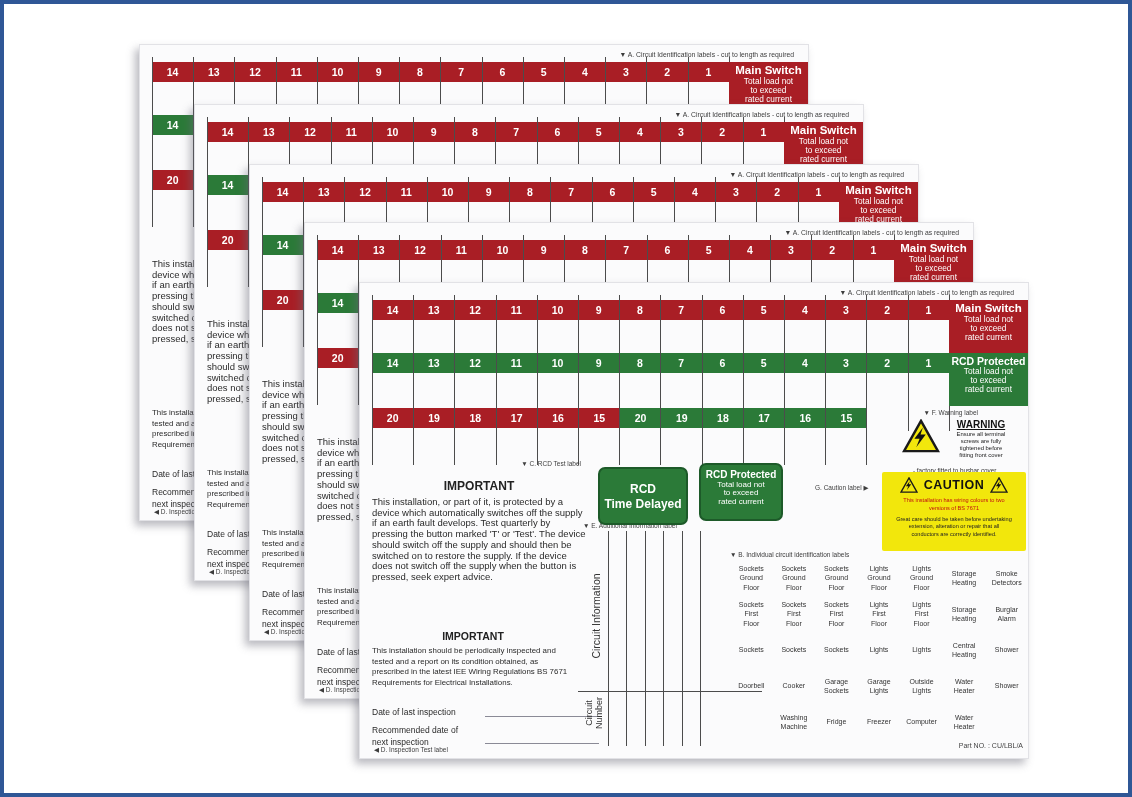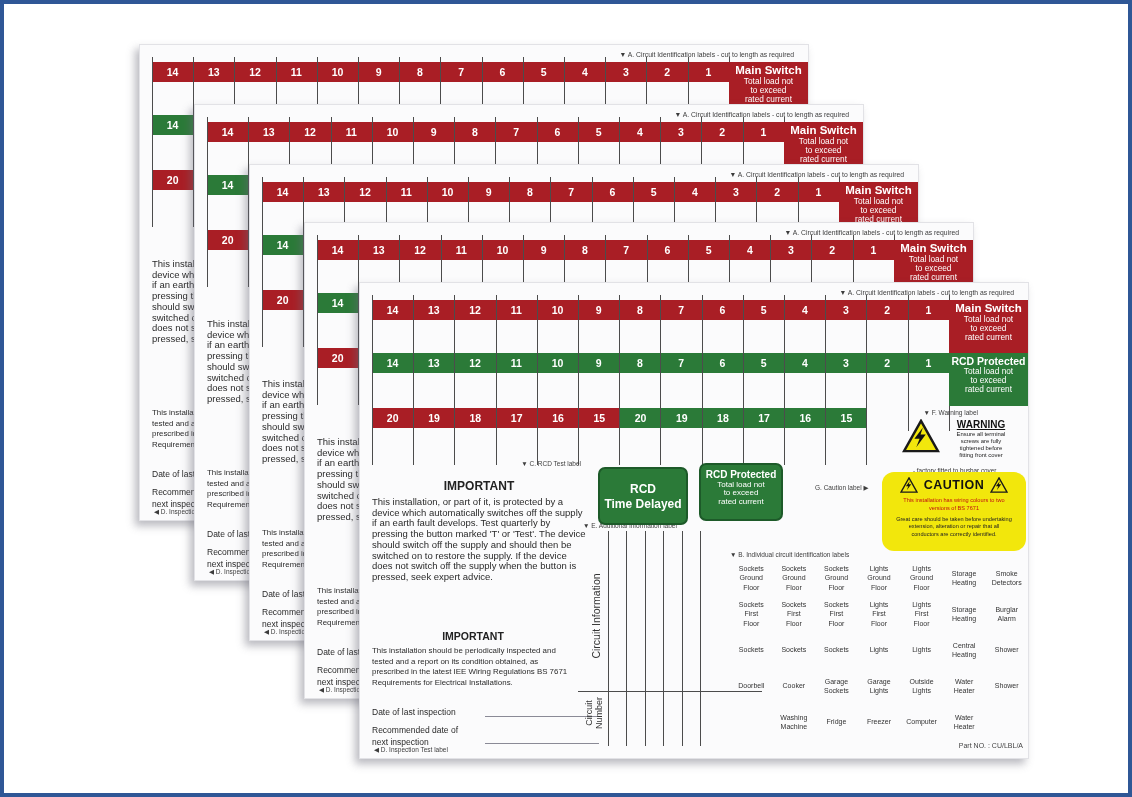--- a/index.html
+++ b/index.html
@@ -51,21 +51,21 @@
   .wtitle{font-size:10px;font-weight:bold;text-decoration:underline;color:#111;}
   .wbody{font-size:5.9px;line-height:1.2;color:#222;white-space:pre-line;margin-top:1px;}
   .warn-foot{position:absolute;left:553px;top:184px;font-size:6.3px;color:#333;z-index:2;white-space:nowrap;}
   
   .badge{position:absolute;background:#2B7A38;border:2px solid #1D5A29;border-radius:7px;color:#fff;text-align:center;z-index:4;}
   .b1{left:238px;top:184px;width:90px;height:58px;padding-top:13px;font-size:12px;font-weight:bold;line-height:1.25;}
   .b2{left:339px;top:180px;width:84px;height:58px;padding-top:4px;}
   .b2 .t{font-size:10px;font-weight:bold;line-height:1.15;}
   .b2 .b{font-size:8px;line-height:1.08;white-space:pre-line;}
   
-  .caution{position:absolute;left:522px;top:189px;width:144px;height:79px;background:#F2E70C;z-index:4;text-align:center;border-radius:12px;}
+  .caution{position:absolute;left:522px;top:189px;width:144px;height:79px;background:#F2E70C;z-index:4;text-align:center;border-radius:2px;}
   .caution .chdr{display:flex;align-items:center;justify-content:center;gap:6px;margin-top:5px;}
   .ctitle{font-size:12.5px;font-weight:bold;letter-spacing:.5px;color:#111;}
   .cred{color:#c11212;font-size:5.6px;line-height:1.35;margin-top:4px;white-space:pre-line;}
   .cblk{color:#222;font-size:5.6px;line-height:1.3;margin-top:4px;white-space:pre-line;}
   
   .imp1{position:absolute;left:12px;top:196px;width:214px;z-index:2;}
   .imp1 .ttl{text-align:center;font-size:12px;font-weight:bold;color:#222;}
   .imp1 .txt{margin-top:4px;font-size:9.5px;line-height:1.13;color:#2a2a2a;}
   .imp2{position:absolute;left:12px;top:347px;width:202px;z-index:2;}
   .imp2 .ttl{text-align:center;font-size:10.5px;font-weight:bold;color:#222;}

